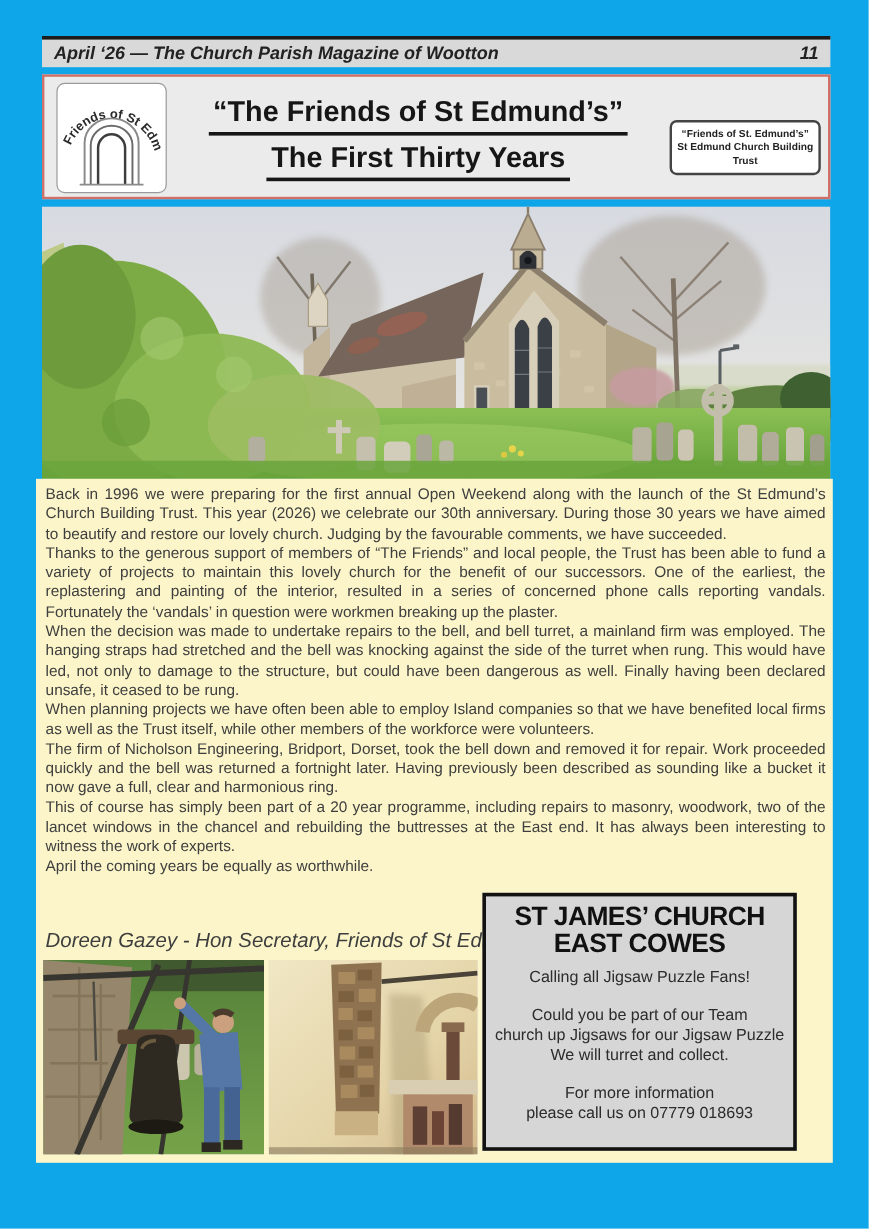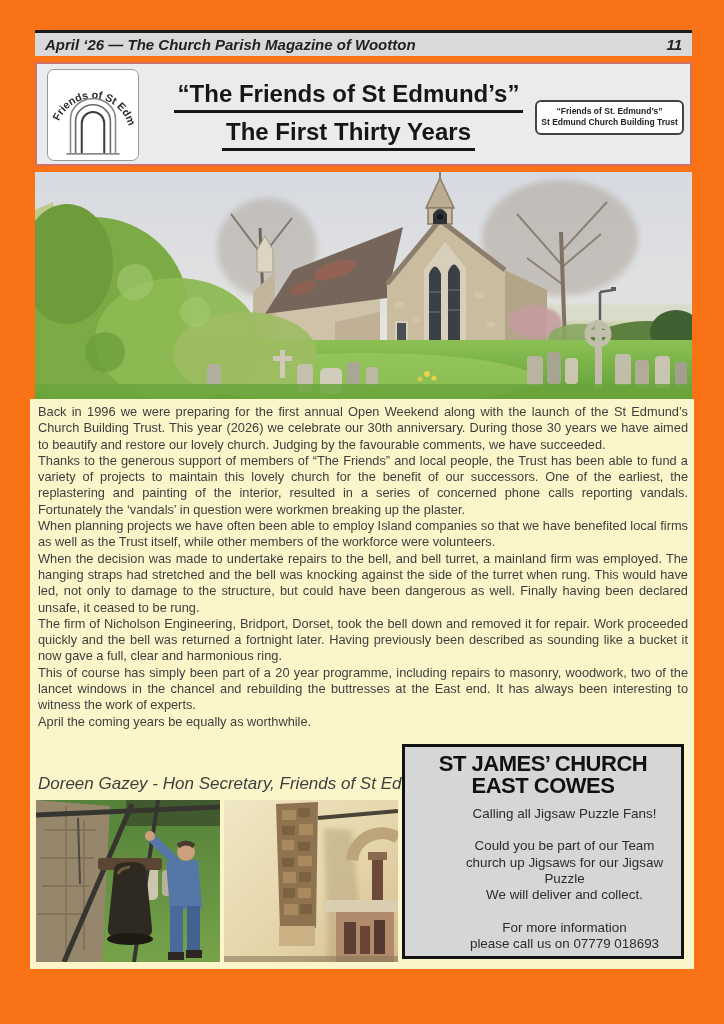--- a/index.html
+++ b/index.html
@@ -1,21 +1,21 @@
 <!DOCTYPE html>
 <html><head>
 <meta charset="utf-8">
 <style>
   html,body{margin:0;padding:0;}
   body{
     width:724px;height:1024px;background:#ffffff;
     font-family:"Liberation Sans","DejaVu Sans",sans-serif;
     color:#3f3f3f;overflow:hidden;
   }
-  .page{position:relative;width:724px;height:1024px;background:#f97316;}
+  .page{position:relative;width:724px;height:1024px;background:#0ea5e9;}
 
   
   .runhead{
     position:absolute;left:35px;top:30px;width:657px;height:26px;
     background:#d9d9d9;border-top:3px solid #1c1c1c;
     display:flex;justify-content:space-between;align-items:center;
     padding:0 10px;box-sizing:border-box;
     font-style:italic;font-weight:bold;font-size:15px;color:#222;
   }
 
@@ -30,21 +30,21 @@
   }
   .mast-title{
     position:absolute;left:130px;right:160px;top:18px;text-align:center;
     font-weight:bold;color:#161616;line-height:1.0;
   }
   .mast-title .tline{
     display:inline-block;font-size:24px;letter-spacing:0px;
     border-bottom:3px solid #161616;padding:0 4px 4px 4px;margin-bottom:7px;
   }
   .trustbox{
-    position:absolute;right:6px;top:36px;width:149px;
+    position:absolute;right:6px;top:36px;width:126px;
     background:#ffffff;border:2px solid #444;border-radius:6px;
     padding:4px 2px;box-sizing:border-box;text-align:center;
     font-size:8.5px;font-weight:bold;color:#222;line-height:1.35;
   }
 
   
   .photo-main{position:absolute;left:35px;top:172px;width:657px;height:227px;}
   .photo-main svg,.photo-small svg{display:block;width:100%;height:100%;}
 
   
@@ -61,28 +61,28 @@
     position:absolute;left:38px;top:774px;width:560px;
     font-size:17px;font-style:italic;color:#3e3e3e;
   }
 
   .photo-small{position:absolute;top:800px;height:162px;background:#ddd;}
   .photo-bell{left:36px;width:184px;}
   .photo-interior{left:224px;width:174px;}
 
   
   .advert{
-    position:absolute;left:402px;top:744px;width:282px;height:215px;
+    position:absolute;left:402px;top:744px;width:262px;height:215px;
     background:#d6d6d6;border:3px solid #121212;box-sizing:border-box;
     text-align:center;color:#1a1a1a;padding-top:6px;
   }
   .advert .ad-title{
     font-size:22px;font-weight:900;letter-spacing:-0.5px;line-height:1.02;color:#111;
   }
-  .advert .ad-body{margin-top:8px;font-size:13.4px;line-height:1.22;color:#2c2c2c;padding-left:43px;}
+  .advert .ad-body{margin-top:8px;font-size:13.4px;line-height:1.22;color:#2c2c2c;}
   .advert .ad-line{min-height:16px;}
 </style>
 </head>
 <body>
 
 <div class="page">
 
   <div class="runhead">
     <span>April ‘26 — The Church Parish Magazine of Wootton</span>
     <span>11</span>
@@ -244,22 +244,22 @@
       </g>
       <rect x="0" y="212" width="657" height="15" fill="#6aa43c" opacity="0.85"></rect>
     </svg>
   </div>
 
   <div class="panel"></div>
 
   <div class="article">
     <p>Back in 1996 we were preparing for the first annual Open Weekend along with the launch of the St Edmund’s Church Building Trust. This year (2026) we celebrate our 30th anniversary. During those 30 years we have aimed to beautify and restore our lovely church. Judging by the favourable comments, we have succeeded.</p>
     <p>Thanks to the generous support of members of “The Friends” and local people, the Trust has been able to fund a variety of projects to maintain this lovely church for the benefit of our successors. One of the earliest, the replastering and painting of the interior, resulted in a series of concerned phone calls reporting vandals. Fortunately the ‘vandals’ in question were workmen breaking up the plaster.</p>
+    <p>When the decision was made to undertake repairs to the bell, and bell turret, a mainland firm was employed. The hanging straps had stretched and the bell was knocking against the side of the turret when rung. This would have led, not only to damage to the structure, but could have been dangerous as well. Finally having been declared unsafe, it ceased to be rung.</p>
     <p>When planning projects we have often been able to employ Island companies so that we have benefited local firms as well as the Trust itself, while other members of the workforce were volunteers.</p>
-    <p>When the decision was made to undertake repairs to the bell, and bell turret, a mainland firm was employed. The hanging straps had stretched and the bell was knocking against the side of the turret when rung. This would have led, not only to damage to the structure, but could have been dangerous as well. Finally having been declared unsafe, it ceased to be rung.</p>
     <p>The firm of Nicholson Engineering, Bridport, Dorset, took the bell down and removed it for repair. Work proceeded quickly and the bell was returned a fortnight later. Having previously been described as sounding like a bucket it now gave a full, clear and harmonious ring.</p>
     <p>This of course has simply been part of a 20 year programme, including repairs to masonry, woodwork, two of the lancet windows in the chancel and rebuilding the buttresses at the East end. It has always been interesting to witness the work of experts.</p>
     <p>April the coming years be equally as worthwhile.</p>
   </div>
   <div class="byline">Doreen Gazey - Hon Secretary, Friends of St Edmund’s</div>
 
   <div class="photo-small photo-bell">
     <svg viewBox="0 0 184 162" preserveAspectRatio="none">
       <defs>
         <linearGradient id="g2" x1="0" y1="0" x2="0" y2="1">
@@ -359,20 +359,20 @@
   </div>
 
   <div class="advert">
     <div class="ad-title">ST JAMES’ CHURCH</div>
     <div class="ad-title">EAST COWES</div>
     <div class="ad-body">
       <div class="ad-line">Calling all Jigsaw Puzzle Fans!</div>
       <div class="ad-line"></div>
       <div class="ad-line">Could you be part of our Team</div>
       <div class="ad-line">church up Jigsaws for our Jigsaw Puzzle</div>
-      <div class="ad-line">We will deliver and collect.</div>
+      <div class="ad-line">We will turret and collect.</div>
       <div class="ad-line"></div>
       <div class="ad-line">For more information</div>
       <div class="ad-line">please call us on 07779 018693</div>
     </div>
   </div>
 
 </div>
 
 </body></html>

